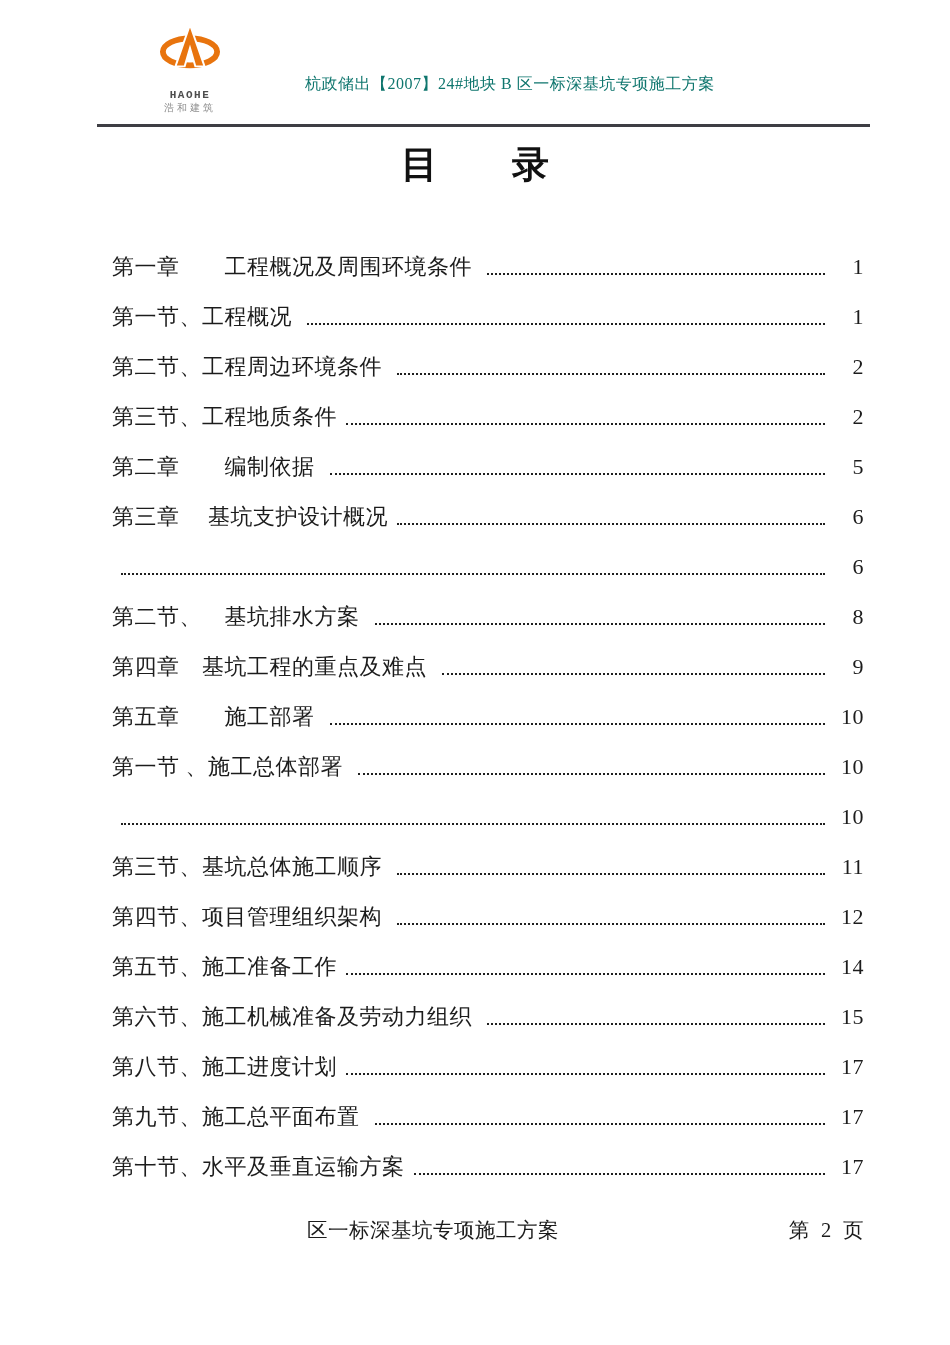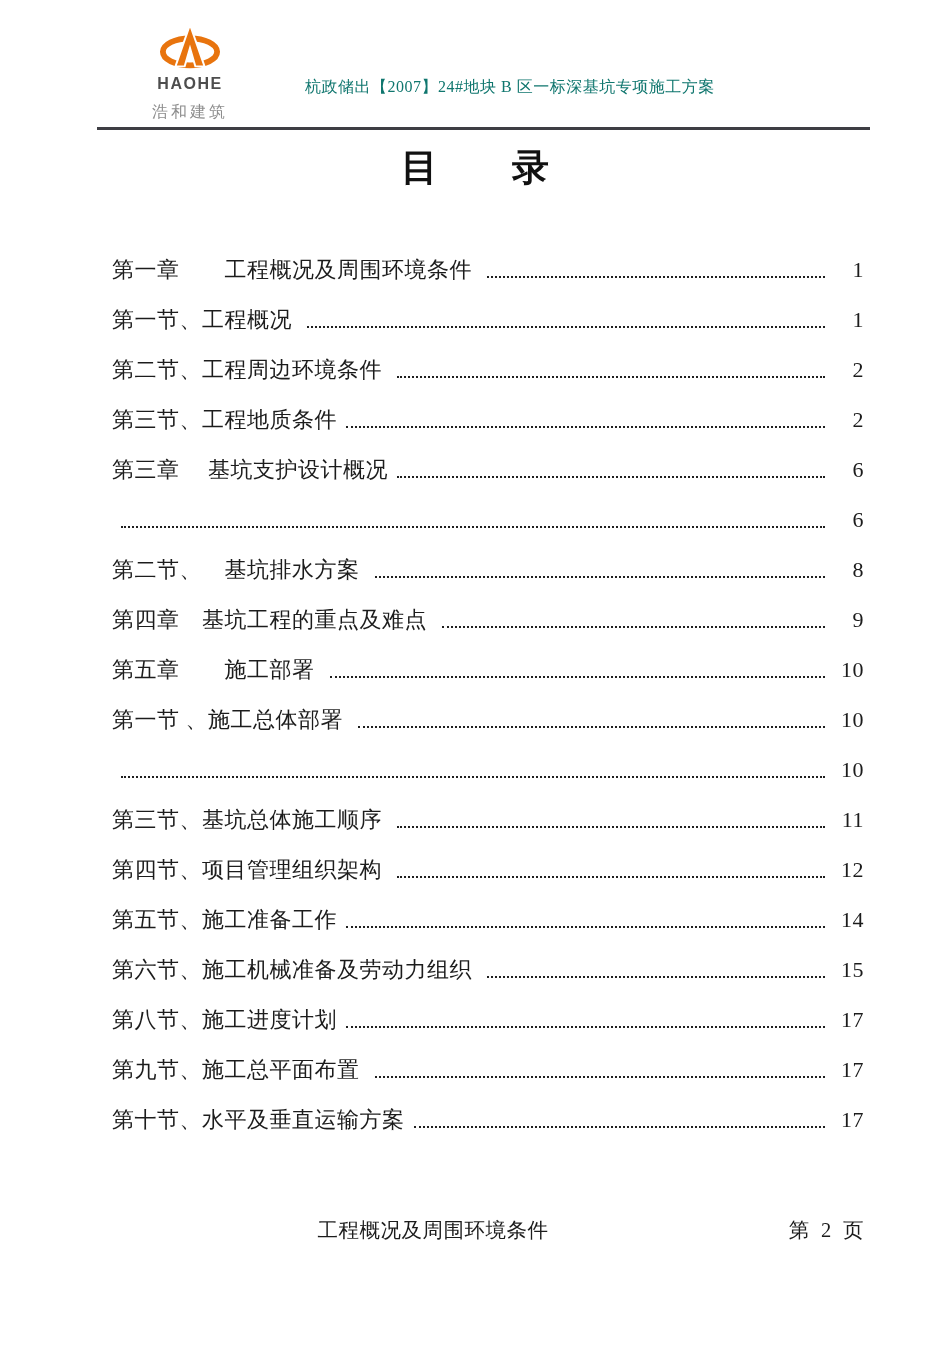--- a/index.html
+++ b/index.html
@@ -19,35 +19,35 @@
     align-items: flex-end;
   }
   .logo {
     margin-left: 42px;
     width: 102px;
     text-align: center;
     flex: 0 0 auto;
   }
   .emblem svg { width: 62px; height: 46px; display: block; margin: 0 auto; }
   .brand {
-    font-family: Liberation Sans, sans-serif;
+    font-family: Liberation Mono, monospace;
     font-weight: bold;
-    font-size: 16px;
+    font-size: 11px;
     letter-spacing: 1.5px;
     color: #4d4d4d;
     line-height: 14px;
-    margin-top: 7px;
+    margin-top: 18px;
   }
   .brand-cn {
-    font-family: Liberation Serif, serif;
-    font-size: 16px;
+    font-family: Liberation Mono, monospace;
+    font-size: 10px;
     letter-spacing: 3px;
     color: #8d8d8d;
     line-height: 12px;
-    margin-top: 15px;
+    margin-top: 1px;
   }
   .doc-title {
     font-size: 16px;
     letter-spacing: 0.5px;
     margin-left: 64px;
     margin-bottom: 20px;
     white-space: nowrap;
     color: #0f766e;
   }
   .toc-title {
@@ -139,20 +139,25 @@
     <span class="leader"></span>
     <span class="toc-page">2</span>
   </div>
 
   <div class="toc-row">
     <span class="toc-label">第三节、工程地质条件</span>
     <span class="leader"></span>
     <span class="toc-page">2</span>
   </div>
 
+  <div class="toc-row">
+    <span class="toc-label">第二章　　编制依据 </span>
+    <span class="leader"></span>
+    <span class="toc-page">5</span>
+  </div>
 
   <div class="toc-row">
     <span class="toc-label">第三章　 基坑支护设计概况</span>
     <span class="leader"></span>
     <span class="toc-page">6</span>
   </div>
 
   <div class="toc-row">
     <span class="leader"></span>
     <span class="toc-page">6</span>
@@ -225,15 +230,15 @@
   </div>
 
   <div class="toc-row">
     <span class="toc-label">第十节、水平及垂直运输方案</span>
     <span class="leader"></span>
     <span class="toc-page">17</span>
   </div>
 </div>
 
 <div class="page-footer">
-  <span class="company">工程概况及周围环境条件</span>
+  <span class="company">区一标深基坑专项施工方案</span>
   <span class="page-label">第  2  页</span>
 </div>
 
 </body></html>

